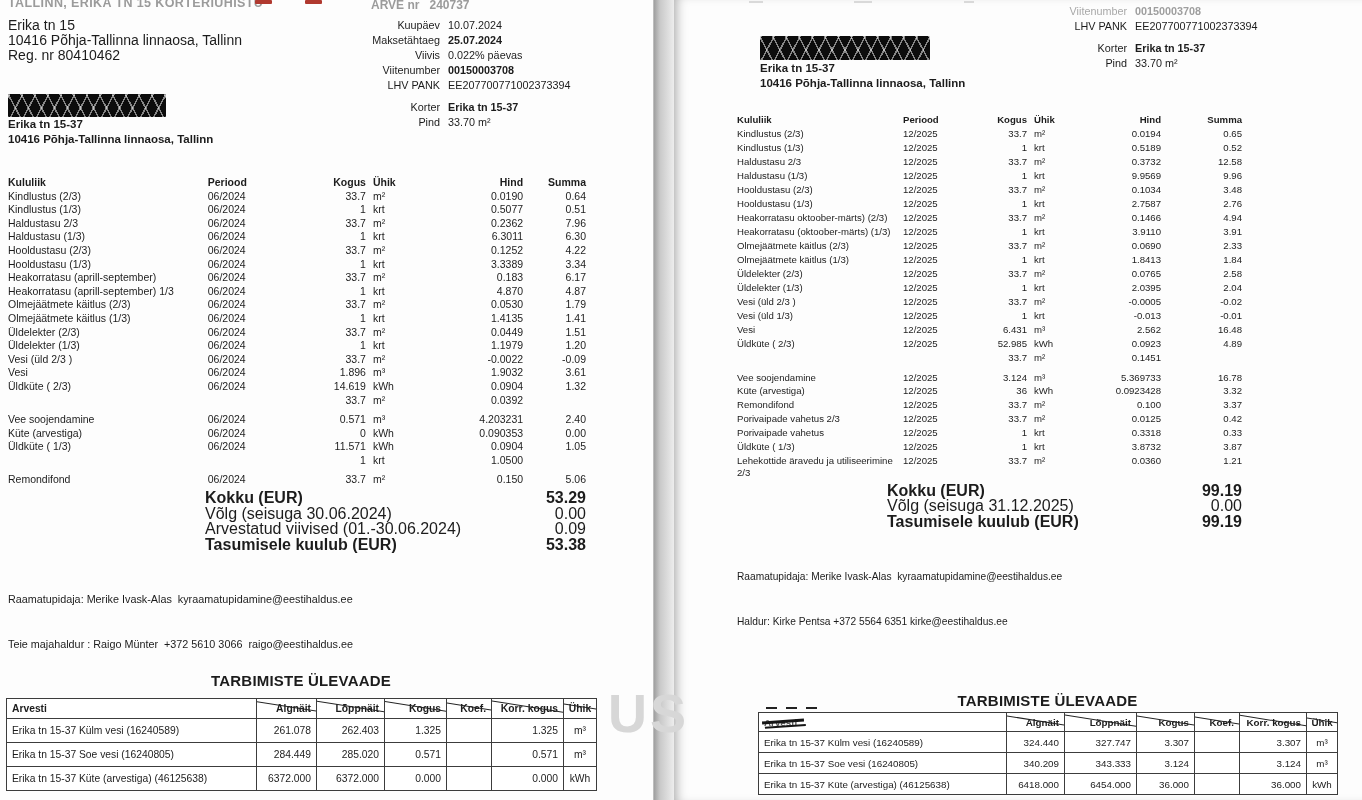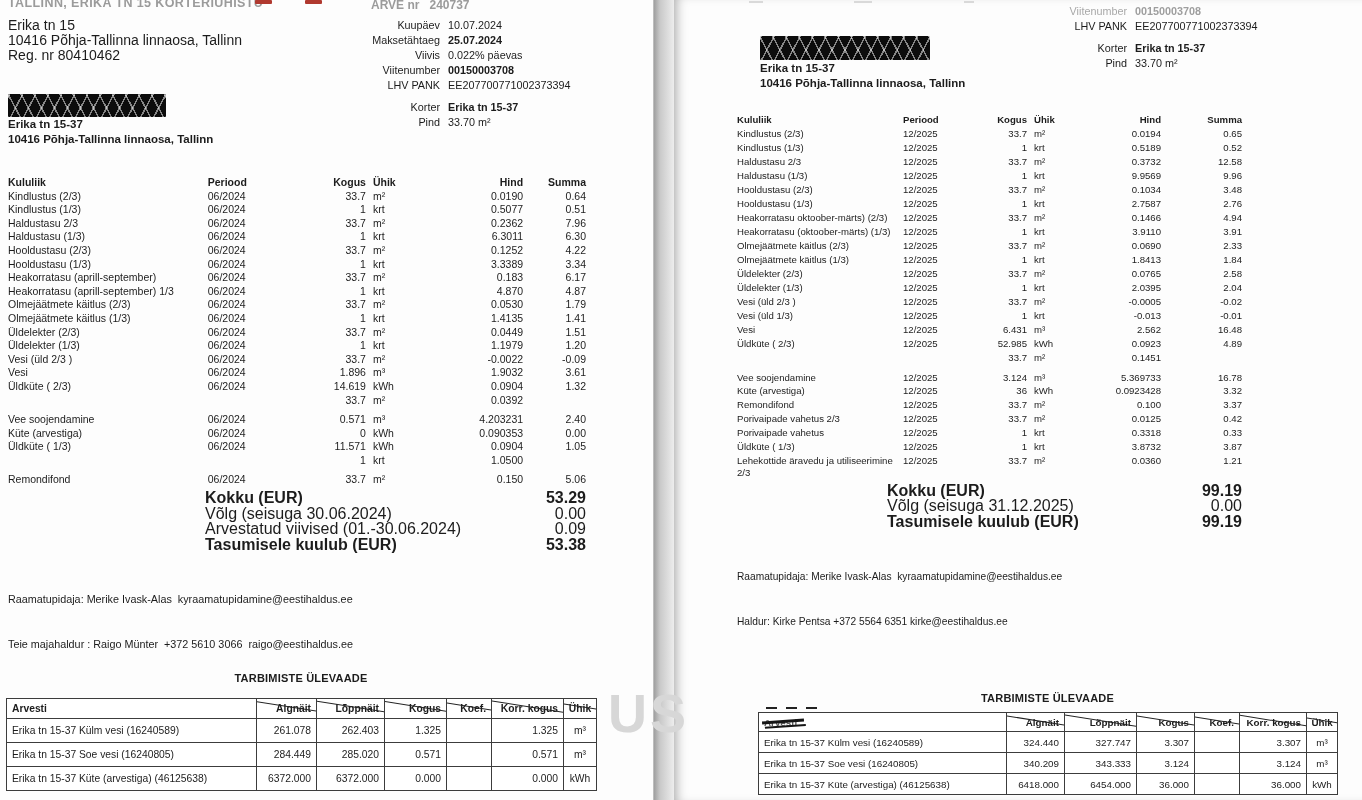--- a/index.html
+++ b/index.html
@@ -56,21 +56,21 @@
   .totals { margin-top:3px; font-size:16px; }
   .trow { display:flex; height:15.5px; line-height:15.5px; }
   .pl .trow { padding-left:197px; }
   .pr .trow { padding-left:150px; }
   .trow .tl { flex:1; }
   .trow.bold { font-weight:700; }
 
   .footer { margin-top:10px; font-size:10.8px; line-height:15px; white-space:pre-wrap; }
   .pr .footer { font-size:10.2px; }
 
-  .ctitle { position:absolute; font-weight:700; font-size:11px; text-align:center; letter-spacing:.2px; }
+  .ctitle { position:absolute; font-weight:700; font-size:15px; text-align:center; letter-spacing:.2px; }
 
   table.cons { position:absolute; border-collapse:collapse; table-layout:fixed; background:#fff; }
   table.cons th, table.cons td { border:1px solid #3c3c3c; font-size:10.3px; padding:0 5px;
                                  height:24px; overflow:hidden; }
   table.cons th { height:20px; font-weight:700; position:relative; text-align:left; }
   table.cons th.rt, table.cons td.rt { text-align:right; }
   table.cons td.ct, table.cons th.ct { text-align:center; padding:0 2px; }
   table.cons th.diag::after { content:""; position:absolute; left:-4%; right:-4%; top:38%;
       border-top:1.4px solid #222; transform:rotate(9deg); }
   .pr table.cons th, .pr table.cons td { font-size:9.8px; height:21px; }

